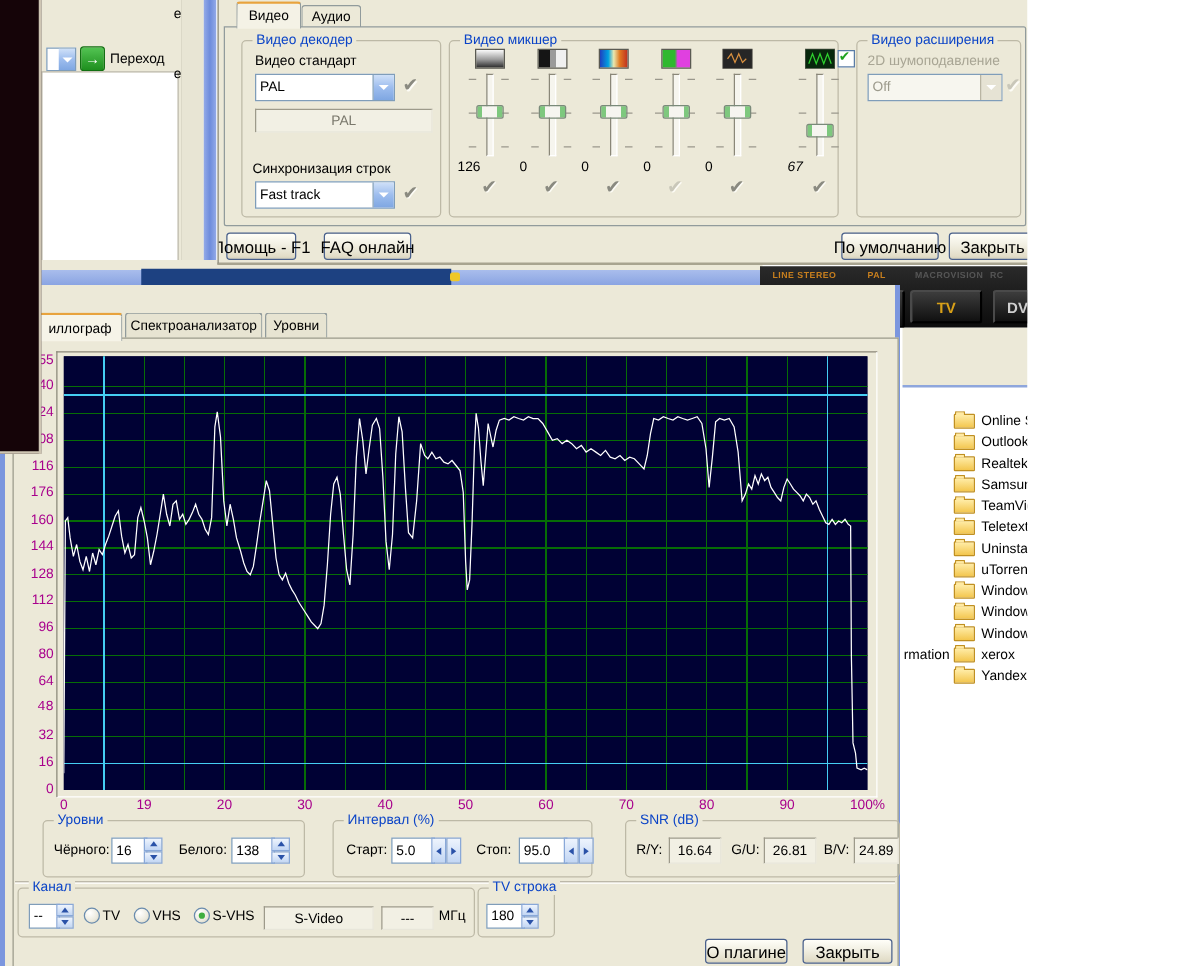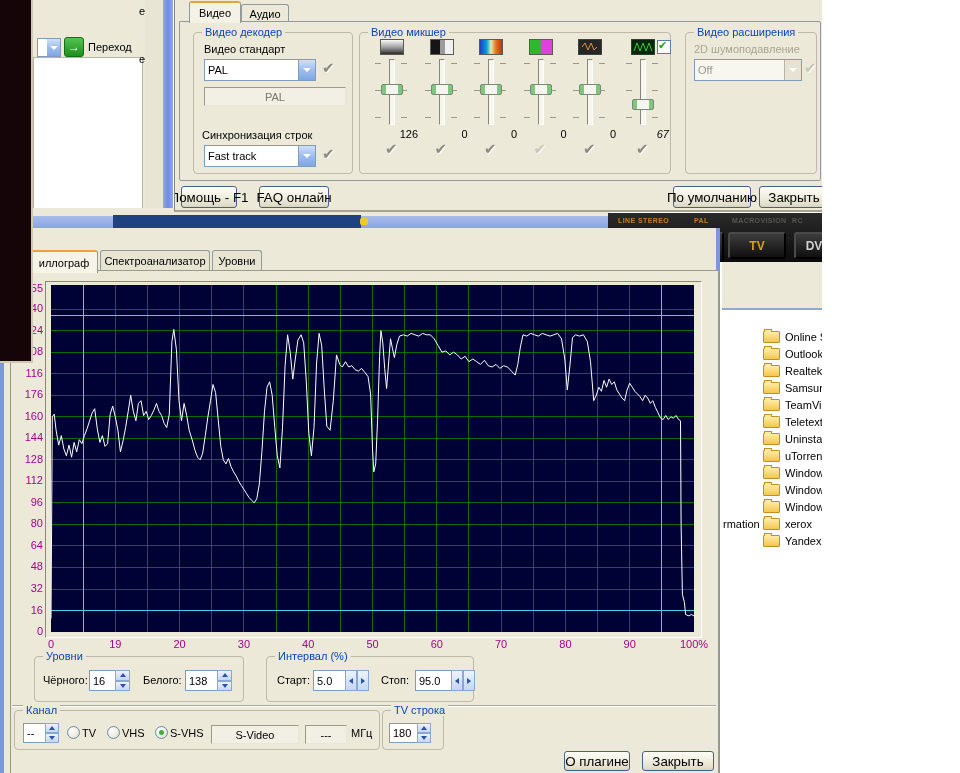--- a/index.html
+++ b/index.html
@@ -71,21 +71,21 @@
   .mx-icon{position:absolute;left:14px;top:6px;width:22px;height:14px;border:1px solid #5a5a52}
   .brightness-icon{background:linear-gradient(180deg,#fafafa,#9a9a9a 55%,#2c2c2c)}
   .contrast-icon{background:linear-gradient(90deg,#151515 0 40%,#9a9a9a 40% 62%,#f0f0f0 62%)}
   .saturation-icon{background:linear-gradient(90deg,#2040c0,#00a0e0 30%,#e8e8b0 50%,#e07820 72%,#c03020)}
   .hue-icon{background:linear-gradient(90deg,#2fb82f 0 45%,#e040e0 55%)}
   .mx-track{position:absolute;left:23px;top:26px;width:4px;height:64px;background:#f6f5ee;
      border:1px solid;border-color:#8a8778 #fff #fff #8a8778}
   .mx-tick{position:absolute;width:6px;height:1px;background:#9a988c}
   .mx-thumb{position:absolute;left:15px;width:20px;height:9px;border:1px solid #7a8a7a;border-radius:2px;
      background:linear-gradient(90deg,#7ec87e 0 4px,#f6f5f0 4px calc(100% - 4px),#7ec87e calc(100% - 4px))}
-  .mx-val{position:absolute;left:0;top:95px;width:52px;text-align:right}
+  .mx-val{position:absolute;left:0;top:95px;width:52px;text-align:left}
   .mx-check{left:19px;top:107px}
   
   #av-panel{position:absolute;left:608px;top:213px;width:214px;height:49px;
      background:linear-gradient(180deg,#2a2a2a,#0c0c0c);z-index:10;overflow:hidden}
   .av-status{position:absolute;top:4px;font-size:7px;font-weight:bold;letter-spacing:.4px;white-space:nowrap}
   .amber{color:#c87f1e}
   .dgray{color:#565656}
   .av-btn{position:absolute;top:19px;height:27px;border:2px outset #4a4a4a;border-radius:3px;
      background:linear-gradient(180deg,#3c3c3c,#101010);display:flex;align-items:center;justify-content:center;
      font-weight:bold;font-size:12px}
@@ -224,21 +224,21 @@
           <div class="mx-tick" style="left:35px;top:30px"></div>
           <div class="mx-tick" style="left:9px;top:57px"></div>
           <div class="mx-tick" style="left:35px;top:57px"></div>
           <div class="mx-tick" style="left:9px;top:84px"></div>
           <div class="mx-tick" style="left:35px;top:84px"></div>
           <div class="mx-track"></div>
           <div class="mx-thumb" style="top:50.75px"></div>
           <div class="mx-val">0</div>
           <span class="check mx-check">✔</span>
         </div>
-        <div class="mx-col" style="left: 257px; font-style: italic;">
+        <div class="mx-col" style="left: 270px; font-style: italic;">
           <svg class="abs" style="left:14px;top:6px" width="24" height="16">
             <rect width="24" height="16" fill="#07270c" stroke="#5a5a52"></rect>
             <polyline points="3,12 6,4 9,12 12,4 15,12 18,4 21,12" stroke="#2ed12e" fill="none"></polyline>
           </svg>
           <span class="cbx on" style="left:40px;top:7px"></span>
           <div class="mx-tick" style="left:9px;top:30px"></div>
           <div class="mx-tick" style="left:35px;top:30px"></div>
           <div class="mx-tick" style="left:9px;top:57px"></div>
           <div class="mx-tick" style="left:35px;top:57px"></div>
           <div class="mx-tick" style="left:9px;top:84px"></div>
@@ -404,21 +404,21 @@
         <line x1="32.1" y1="0" x2="32.1" y2="347" stroke="#45cdf2" shape-rendering="crispEdges"></line>
         <line x1="610.9" y1="0" x2="610.9" y2="347" stroke="#45cdf2" shape-rendering="crispEdges"></line>
         <line x1="0" y1="325.5" x2="643" y2="325.5" stroke="#45cdf2" shape-rendering="crispEdges"></line>
         <line x1="0" y1="30.9" x2="643" y2="30.9" stroke="#45cdf2" shape-rendering="crispEdges"></line>
         <polyline fill="none" stroke="#ffffff" stroke-width="1" points="0.0,333.6 1.3,131.8 3.2,129.1 5.1,145.3 7.7,160.1 10.3,150.6 12.9,164.1 15.4,170.8 18.0,160.1 20.6,172.2 23.1,157.4 25.7,166.8 28.3,154.7 30.9,158.7 33.4,150.6 36.0,143.9 38.6,135.8 41.2,127.8 43.7,123.7 46.3,143.9 48.9,157.4 51.4,150.6 54.0,161.4 56.6,158.7 59.2,129.1 61.7,121.0 64.3,131.8 66.9,145.3 69.4,166.8 72.0,156.0 74.6,142.6 77.2,126.4 79.7,110.3 82.3,126.4 84.9,135.8 87.4,118.4 90.0,115.7 92.6,130.5 95.2,126.4 97.7,134.5 100.3,130.5 102.9,125.1 105.5,118.4 108.0,126.4 110.6,130.5 113.2,138.5 115.7,142.6 118.3,129.1 120.9,56.5 122.8,44.4 125.4,64.6 128.0,115.7 130.5,135.8 133.1,118.4 135.7,130.5 138.2,145.3 141.5,156.0 144.0,165.4 146.6,172.2 149.2,174.8 151.7,168.1 154.3,150.6 156.9,131.8 159.5,115.7 162.0,99.5 164.6,107.6 167.2,134.5 169.8,161.4 172.3,174.8 174.9,178.9 177.5,173.5 180.0,181.6 182.6,186.9 185.2,191.0 187.8,196.4 190.3,200.4 192.9,204.4 195.5,208.5 198.0,212.5 200.6,215.2 203.2,217.9 205.8,213.8 208.3,199.1 210.9,166.8 213.5,126.4 216.0,102.2 218.6,96.8 221.2,110.3 223.8,142.6 226.3,170.8 228.9,182.9 231.5,142.6 234.1,80.7 236.6,49.8 239.2,67.2 241.8,94.1 244.3,74.0 246.9,55.1 250.1,49.8 252.7,57.8 255.3,96.8 257.8,147.9 260.4,170.8 263.0,142.6 265.6,78.0 268.1,48.4 270.7,60.5 273.3,104.9 275.8,141.2 279.1,145.3 282.3,115.7 285.5,69.9 288.7,79.4 291.3,82.0 294.5,76.7 297.7,82.0 300.9,80.7 304.1,84.7 307.4,86.1 310.6,83.4 313.8,87.4 317.0,91.5 319.6,108.9 321.5,164.1 322.8,186.9 324.7,178.9 326.6,134.5 328.6,71.3 329.9,45.7 331.8,57.8 333.7,83.4 335.6,103.6 337.6,78.0 339.5,53.8 341.4,63.2 343.4,72.6 345.9,59.2 348.5,51.1 352.4,49.8 356.2,51.1 360.1,48.4 363.9,49.8 367.8,51.1 371.7,48.4 375.5,49.8 379.4,49.8 383.2,53.8 387.1,60.5 390.9,67.2 394.8,65.9 398.7,69.9 402.5,67.2 406.4,69.9 410.2,74.0 414.1,71.3 417.9,76.7 421.8,74.0 425.7,76.7 429.5,79.4 433.4,75.3 437.2,80.7 441.1,82.0 445.0,79.4 448.8,83.4 452.7,80.7 456.5,82.0 460.4,86.1 464.2,90.1 466.8,79.4 469.4,61.9 472.0,49.8 475.8,51.1 479.7,48.4 483.5,49.8 487.4,51.1 491.3,48.4 495.1,49.8 499.0,51.1 502.8,49.8 506.7,48.4 510.5,53.8 513.8,74.0 516.3,104.9 518.9,80.7 521.5,52.5 524.7,49.8 528.5,51.1 532.4,49.8 536.3,56.5 539.5,76.7 542.7,115.7 545.3,110.3 547.8,102.2 550.4,106.3 553.0,95.5 555.6,102.2 558.1,94.1 560.7,99.5 563.3,96.8 565.8,104.9 568.4,108.9 571.0,113.0 573.6,115.7 576.1,104.9 578.7,98.2 581.3,102.2 583.8,106.3 586.4,108.9 589.0,111.6 591.6,115.7 594.1,110.3 596.7,113.0 599.3,118.4 601.8,115.7 604.4,122.4 607.0,127.8 609.6,133.2 612.1,134.5 614.7,130.5 617.3,134.5 619.9,131.8 622.4,133.2 625.0,130.5 627.6,134.5 629.5,135.8 630.1,239.4 631.4,309.3 633.4,317.4 634.6,329.5 637.9,330.9 640.4,329.5 643.0,330.9"></polyline>
       </svg></div>
   <div id="axis-labels">
       <div class="y-label" style="left: 12px; top: 397px;">0</div>
       <div class="y-label" style="left: 12px; top: 375.5px;">16</div>
       <div class="y-label" style="left: 12px; top: 354px;">32</div>
-      <div class="y-label" style="left: 12px; top: 332.4px;">48</div>
+      <div class="y-label" style="left: 12px; top: 332.4px; font-family: Liberation Mono, monospace;">48</div>
       <div class="y-label" style="left: 12px; top: 310.9px;">64</div>
       <div class="y-label" style="left: 12px; top: 289.4px;">80</div>
       <div class="y-label" style="left: 12px; top: 267.9px;">96</div>
       <div class="y-label" style="left: 12px; top: 246.4px;">112</div>
       <div class="y-label" style="left: 12px; top: 224.8px;">128</div>
       <div class="y-label" style="left: 12px; top: 203.3px;">144</div>
       <div class="y-label" style="left: 12px; top: 181.8px;">160</div>
       <div class="y-label" style="left: 12px; top: 160.3px;">176</div>
       <div class="y-label" style="left: 12px; top: 138.8px;">116</div>
       <div class="y-label" style="left: 12px; top: 117.2px;">208</div>
@@ -487,20 +487,35 @@
     <div class="lr" style="left:184px;top:13px;width:24px;height:21px">
       <span class="sb">
           <span class="tl"></span>
         </span>
         <span class="sb">
           <span class="tr"></span>
         </span>
       </div>
   </div>
 
+  <div class="gb" style="left:496px;top:428px;width:218px;height:44px">
+    <span class="lg">SNR (dB)</span>
+    <span class="lbl" style="left:8px;top:17px">R/Y:</span>
+    <div class="sunken" style="left:34px;top:13px;width:40px;height:19px">
+      <span>16.64</span>
+      </div>
+    <span class="lbl" style="left:84px;top:17px">G/U:</span>
+    <div class="sunken" style="left:110px;top:13px;width:40px;height:19px">
+      <span>26.81</span>
+      </div>
+    <span class="lbl" style="left:158px;top:17px">B/V:</span>
+    <div class="sunken" style="left:182px;top:13px;width:34px;height:19px">
+      <span>24.89</span>
+      </div>
+  </div>
 
   <div class="sep" style="left:8px;top:477px;width:704px"></div>
 
   <div class="gb" style="left:10px;top:482px;width:364px;height:38px">
     <span class="lg">Канал</span>
     <div class="inp" style="left:8px;top:12px;width:20px;height:18px">
       <span>--</span>
       </div>
     <div class="spin" style="left:30px;top:12px;width:14px;height:20px">
       <span class="sb">

